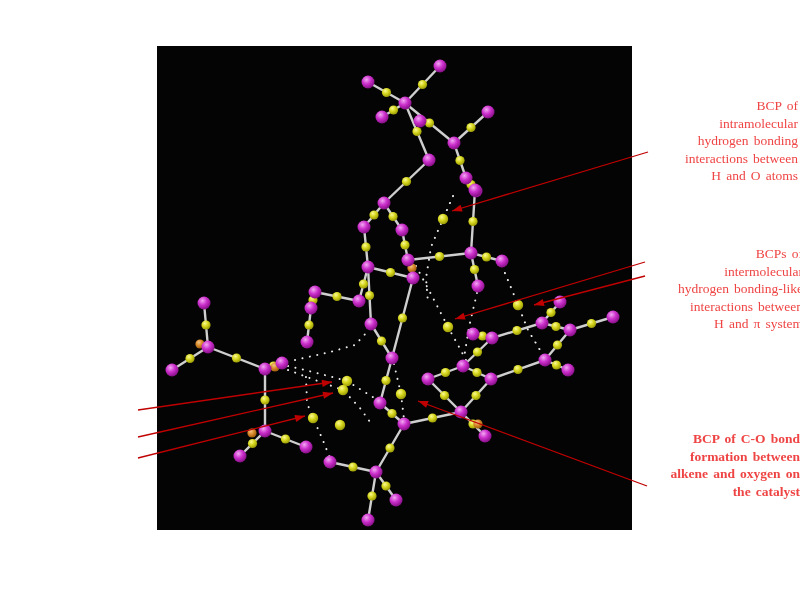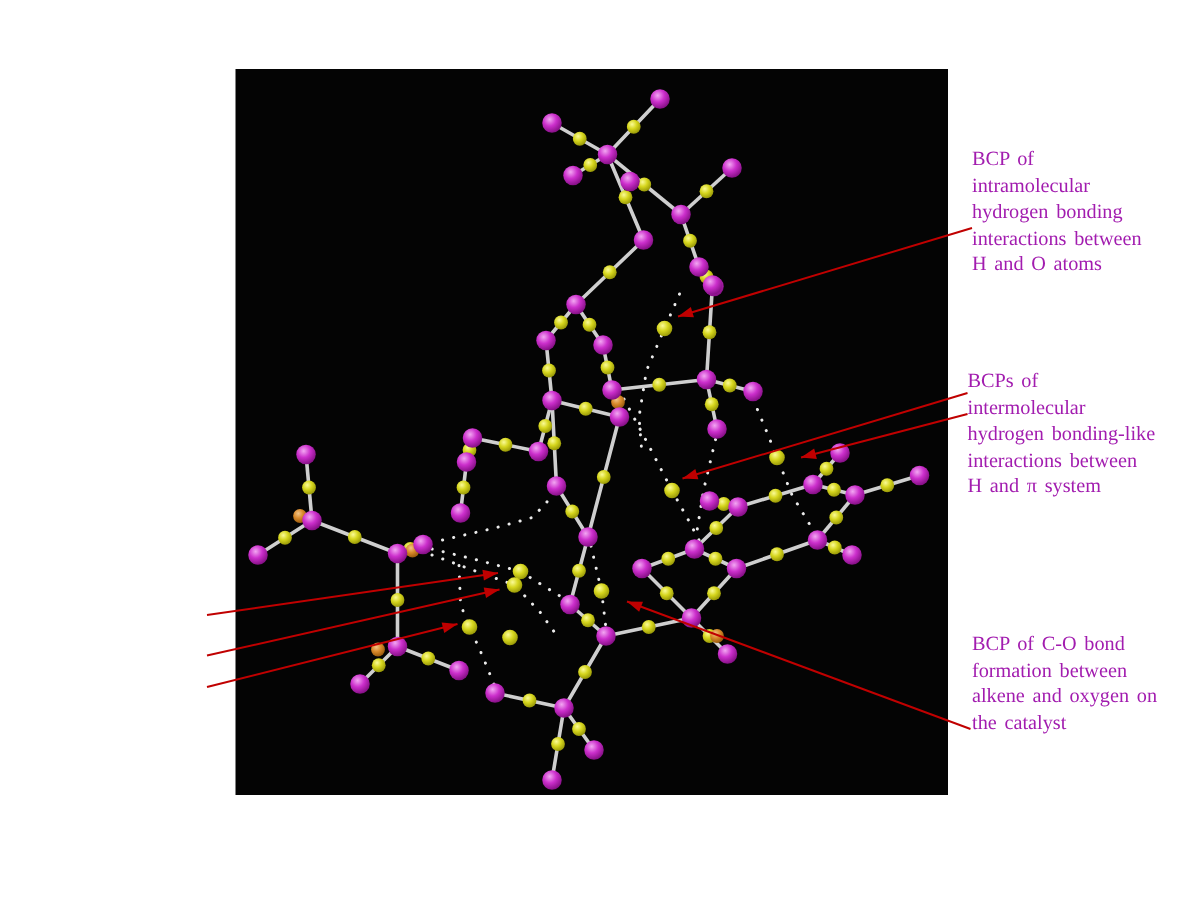--- a/index.html
+++ b/index.html
@@ -1,20 +1,20 @@
 <!DOCTYPE html>
 <html><head>
 <meta charset="utf-8">
 <style>
   html,body{margin:0;padding:0;width:800px;height:600px;background:#ffffff;overflow:hidden;}
   #stage{position:relative;width:800px;height:600px;font-family:"Liberation Serif", serif;}
   #blackbox{position:absolute;background:#040404;}
   svg#mol{position:absolute;left:0;top:0;}
-  .ann{position:absolute;color:#a21caf;font-size:13.5px;line-height:17.6px;
-       white-space:pre-line;word-spacing:0.13em;text-align:left;}
+  .ann{position:absolute;color:#ef4444;font-size:13.5px;line-height:17.6px;
+       white-space:pre-line;word-spacing:0.13em;text-align:right;}
 </style>
 </head>
 <body>
 
 <div id="stage">
   <div id="blackbox" style="left: 157px; top: 46px; width: 475px; height: 484px; background: rgb(4, 4, 4);"></div>
   <svg id="mol" width="800" height="600" viewBox="0 0 800 600">
       <defs>
         <radialGradient id="gM" cx="38%" cy="32%" r="75%">
           <stop offset="0" stop-color="#f2a6f2"></stop>
@@ -231,17 +231,17 @@
   <div class="ann" style="left: 648px; top: 97px; width: 150px;">BCP of
 intramolecular
 hydrogen bonding
 interactions between
 H and O atoms</div>
   <div class="ann" style="left: 645px; top: 245px; width: 158px;">BCPs of
 intermolecular
 hydrogen bonding-like
 interactions between
 H and π system</div>
-  <div class="ann" style="left: 648px; top: 420px; width: 152px;">BCP of C-O bond
+  <div class="ann" style="left: 648px; top: 430px; width: 152px; font-weight: bold;">BCP of C-O bond
 formation between
 alkene and oxygen on
 the catalyst</div>
 </div>
 
 </body></html>

